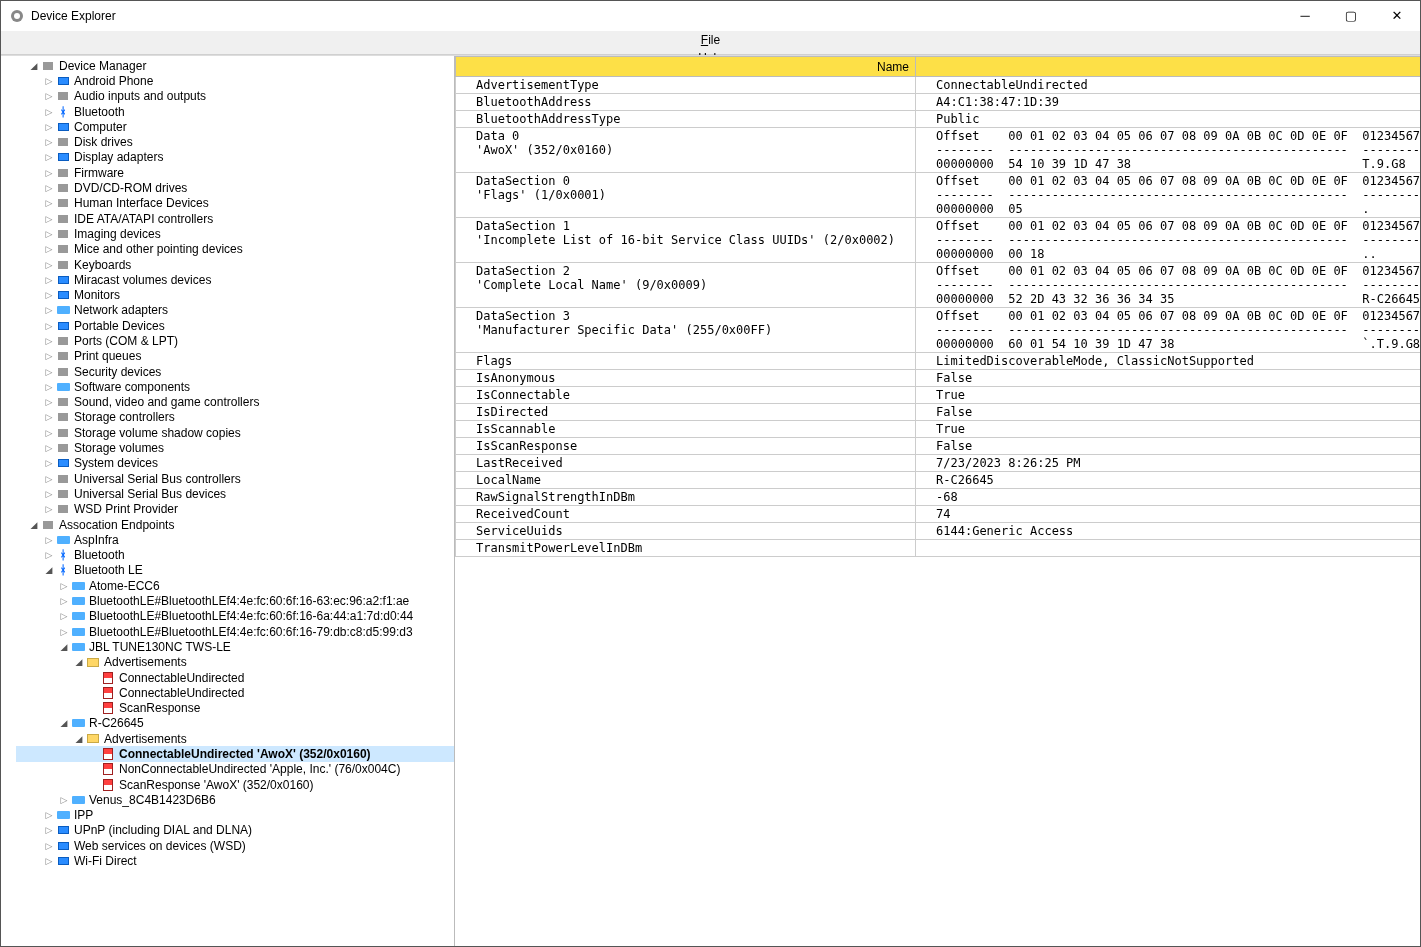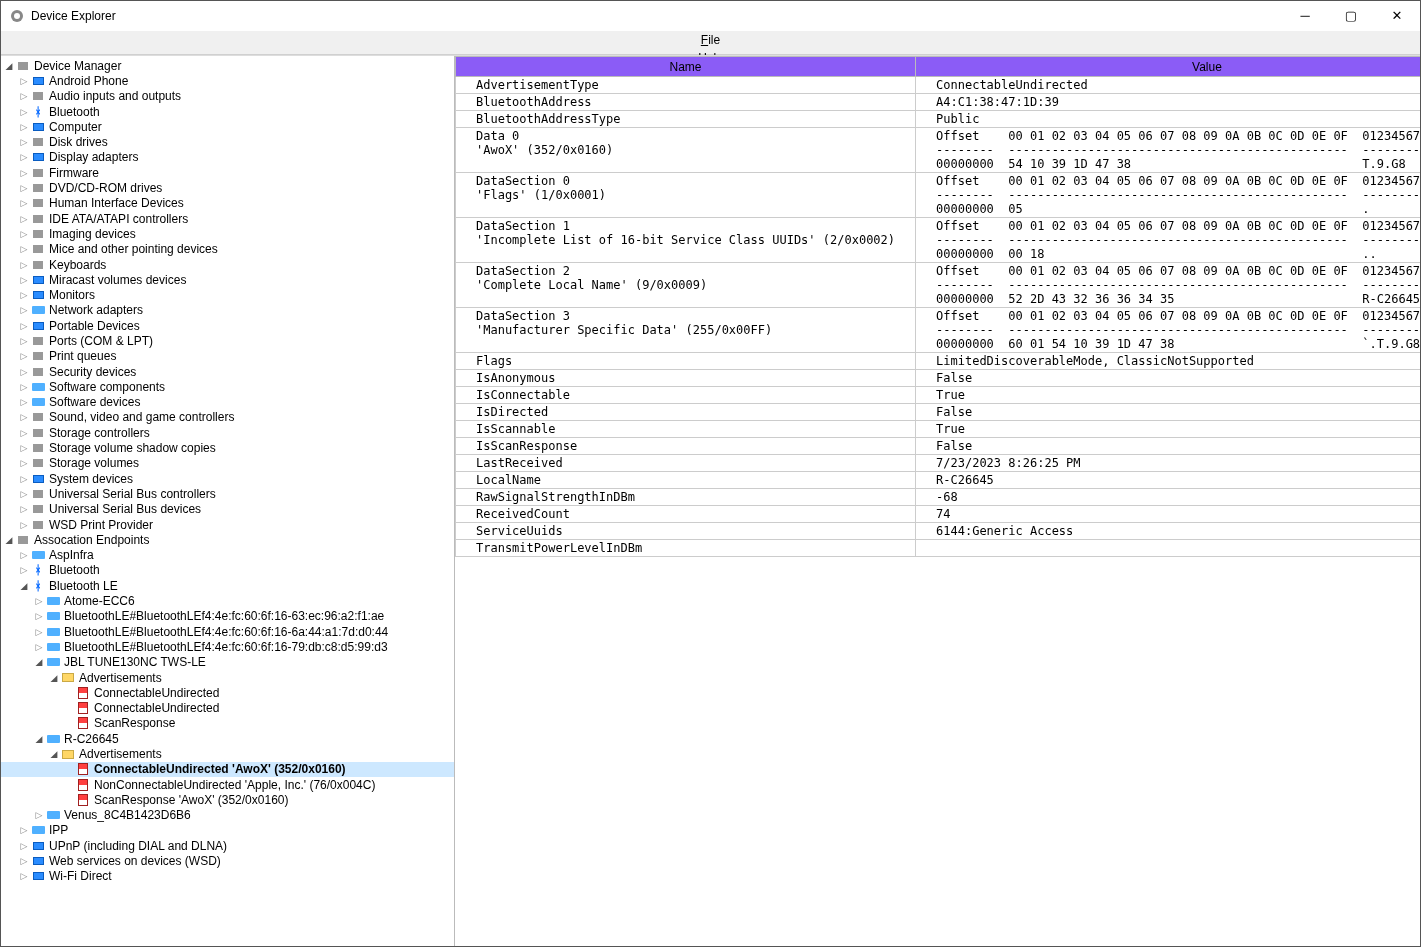--- a/index.html
+++ b/index.html
@@ -11,38 +11,38 @@
 .winbtns { display: flex; height: 100%; }
 .winbtn { width: 46px; display: flex; align-items: center; justify-content: center; font-size: 13px; font-family: "Segoe MDL2 Assets","Segoe UI Symbol"; }
 .menubar { height: 24px; background: #f0f0f0; border-bottom: 1px solid #d0d0d0; display: flex; align-items: center; padding: 0 4px; flex-direction: column; }
 .menu-item { padding: 2px 8px; }
 .menu-item .u { text-decoration: underline; }
 .content { flex: 1; display: flex; border-top: 1px solid #ddd; overflow: hidden; }
 
 .left-pane { width: 454px; overflow: auto; border-right: 1px solid #bbb; padding-top: 2px; }
 .tree ul { list-style: none; }
 .tree li { white-space: nowrap; }
-.tree .row { display: flex; align-items: center; height: 15.3px; padding-left: 2px; }
+.tree .row { display: flex; align-items: center; height: 15.3px; padding-left: 12px; margin-left: 15px; }
 .tree .row.selected { background: #cde8ff; font-weight: bold; }
 .tree .arrow { width: 12px; text-align: center; color: #666; font-size: 9px; display: inline-block; }
 .tree .arrow.exp::before { content: "◢"; color: #555;}
 .tree .arrow.col::before { content: "▷"; color: #888;}
 .tree .arrow.none::before { content: ""; }
 .tree .ticon { width: 16px; height: 14px; margin: 0 2px 0 0; display: inline-flex; align-items: center; justify-content: center; }
 .tree .lbl { padding-left: 1px; }
 .ind { display: inline-block; }
 .ic-mon { background:#2a8cff; width:11px; height:8px; border:1px solid #0a5cc0; }
 .ic-fold { background:#ffd766; width:12px; height:9px; border:1px solid #caa945; }
 .ic-card { background:#4fb0ff; width:13px; height:8px; border-radius:1px; }
 .ic-bt { color:#0066ff; font-size:12px; font-weight:bold; }
 .ic-ad { display:inline-block; width:10px; height:12px; background:linear-gradient(#ff4040 50%,#fff 50%); border:1px solid #a02020; }
 
 .right-pane { flex: 1; overflow: auto; position: relative; }
 .grid { width: 100%; border-collapse: collapse; font-size: 12px; }
-.grid th { background: #8b5cf6; border: 1px solid #bbb; text-align: center; font-weight: normal; padding: 2px 6px; height: 20px; position: sticky; top:0; }
+.grid th { background: #fde047; border: 1px solid #bbb; text-align: right; font-weight: normal; padding: 2px 6px; height: 20px; position: sticky; top:0; }
 .grid td { border: 1px solid #ccc; padding: 1px 20px; vertical-align: top; font-family: Consolas, monospace; font-size: 12px; white-space: pre; }
 .grid td.name { width: 368px; font-family: Consolas, monospace; }
 .grid col.c1 { width: 368px; }
 </style>
 </head>
 <body>
 
 <div class="window">
   <div class="titlebar">
     <span class="icon">
@@ -310,30 +310,20 @@
                   <span class="ic-card"></span>
                 </span>
                 <span class="lbl">Software components</span>
               </div>
             </li>
             <li>
               <div class="row">
                 <span class="ind" style="width: 15px;"></span>
                 <span class="arrow col"></span>
                 <span class="ticon">
-                  <span class="ic-card"></span>
-                </span>
-                <span class="lbl">Software devices</span>
-              </div>
-            </li>
-            <li>
-              <div class="row">
-                <span class="ind" style="width: 15px;"></span>
-                <span class="arrow col"></span>
-                <span class="ticon">
                   <svg width="12" height="12" viewBox="0 0 12 12">
                     <rect x="1" y="2" width="10" height="8" fill="#999"></rect>
                   </svg>
                 </span>
                 <span class="lbl">Sound, video and game controllers</span>
               </div>
             </li>
             <li>
               <div class="row">
                 <span class="ind" style="width: 15px;"></span>

